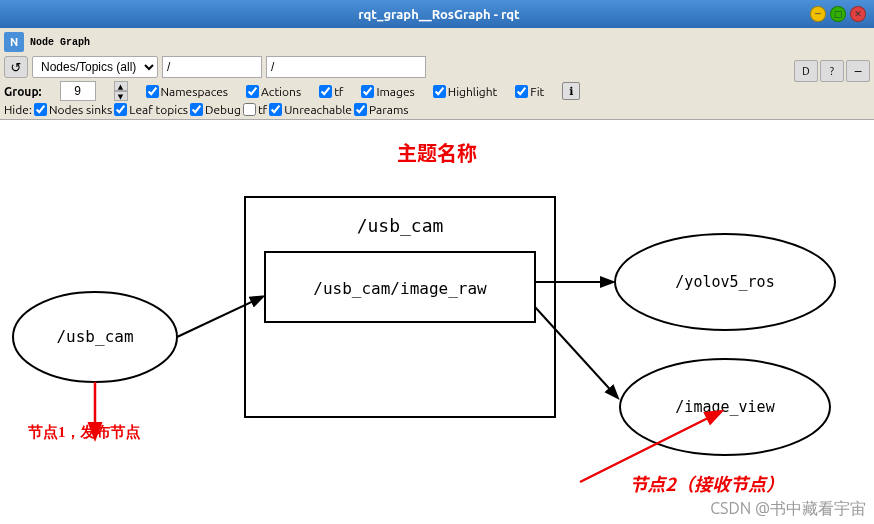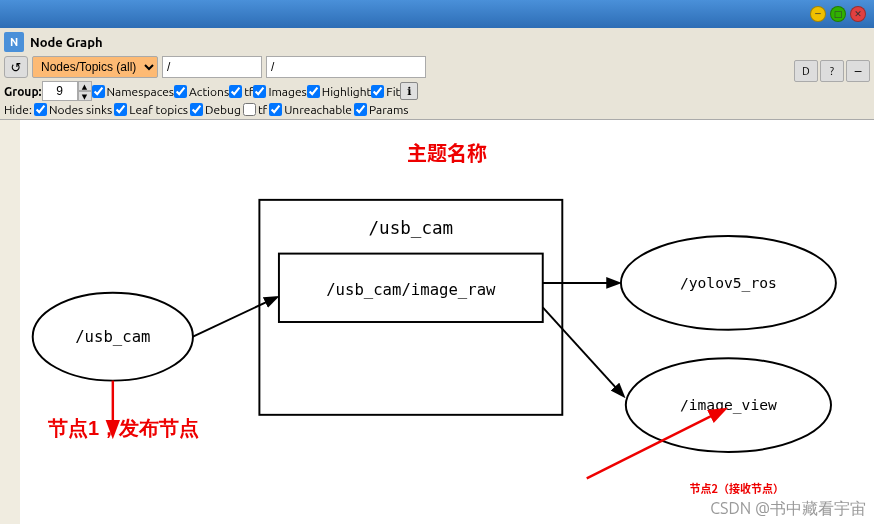--- a/index.html
+++ b/index.html
@@ -77,21 +77,22 @@
       border-radius: 2px;
       display: flex;
       align-items: center;
       justify-content: center;
       color: white;
       font-size: 11px;
       font-weight: bold;
     }
     .app-title {
       font-weight: bold;
-      font-size: 13px;
+      font-size: 10px;
+      font-family: Liberation Mono, monospace;
     }
 
     
     .top-right-btns {
       position: absolute;
       right: 4px;
       top: 32px;
       display: flex;
       align-items: center;
       gap: 2px;
@@ -123,38 +124,38 @@
       border-radius: 3px;
       display: flex;
       align-items: center;
       justify-content: center;
       cursor: pointer;
       font-size: 13px;
     }
     .dropdown-select {
       height: 22px;
       border: 1px solid #aaa;
-      background: #fdba74;
+      background: #ffffff;
       padding: 0 4px;
       font-size: 12px;
       border-radius: 2px;
     }
     .text-input {
       height: 22px;
       border: 1px solid #aaa;
       background: white;
       padding: 0 4px;
       font-size: 12px;
       width: 100px;
     }
 
     .options-row {
       display: flex;
       align-items: center;
-      gap: 0;
+      gap: 18px;
       padding: 1px 0;
       flex-wrap: wrap;
     }
     .options-row label {
       display: flex;
       align-items: flex-start;
       gap: 2px;
       font-size: 12px;
       cursor: pointer;
     }
@@ -211,21 +212,20 @@
       gap: 2px;
       cursor: pointer;
     }
 
     
     .graph-area {
       flex: 1;
       background: white;
       position: relative;
       overflow: hidden;
-      margin-left: 20px;
     }
 
     
     .graph-svg {
       position: absolute;
       top: 0;
       left: 0;
       width: 100%;
       height: 100%;
     }
@@ -239,32 +239,33 @@
       color: #e00;
       font-size: 20px;
       font-weight: bold;
       font-family: "WenQuanYi Micro Hei", "Noto Sans CJK SC", sans-serif;
     }
     .annotation-node1 {
       position: absolute;
       bottom: 82px;
       left: 28px;
       color: #e00;
-      font-size: 20px;
-      font-weight: bold;
-      font-family: Liberation Sans, sans-serif;
+      font-size: 15px;
+      font-weight: bold;
+      font-family: Liberation Serif, serif;
     }
     .annotation-node2 {
       position: absolute;
       bottom: 28px;
       right: 90px;
       color: #e00;
-      font-size: 11px;
+      font-size: 18px;
       font-weight: bold;
       font-family: "WenQuanYi Micro Hei", "Noto Sans CJK SC", sans-serif;
+      font-style: italic;
     }
 
     
     .watermark {
       position: absolute;
       bottom: 4px;
       right: 8px;
       color: #999;
       font-size: 16px;
     }
@@ -272,20 +273,21 @@
     
     .header-wrapper {
       position: relative;
     }
   </style>
 </head>
 <body>
 
 <div class="title-bar">
   <div style="width:60px;"></div>
+  <div class="title-bar-text">rqt_graph__RosGraph - rqt</div>
   <div class="title-bar-buttons">
     <div class="tb-btn min">─</div>
     <div class="tb-btn max">□</div>
     <div class="tb-btn close">✕</div>
   </div>
 </div>
 
 <div class="app-container">
   <div class="header-wrapper">
     <div class="app-header">

